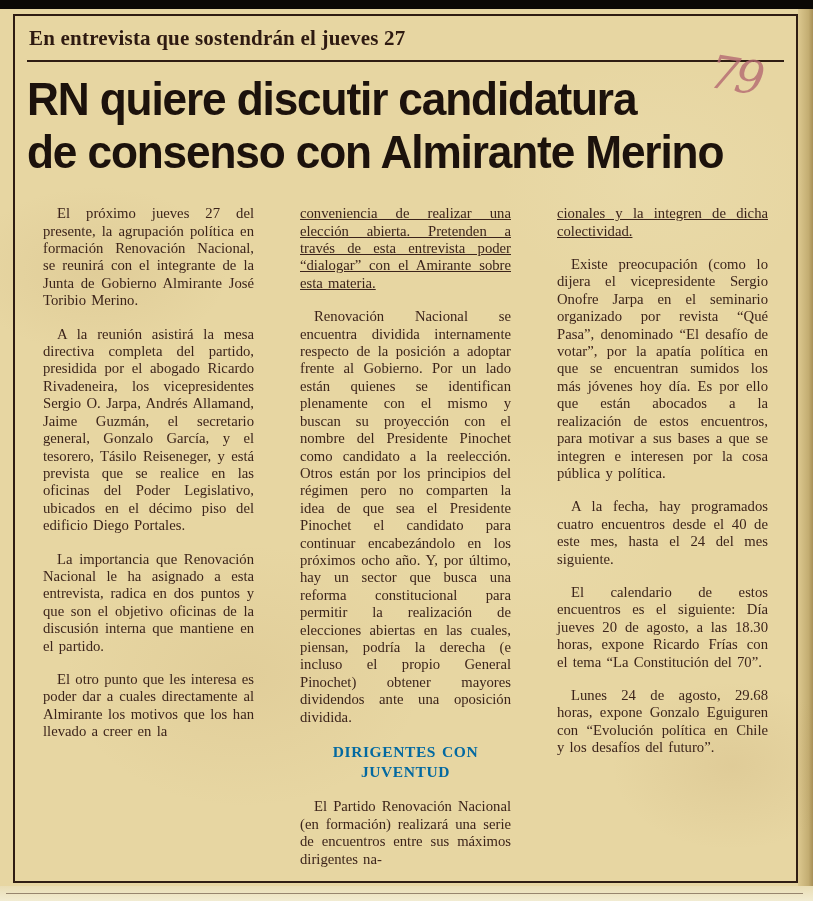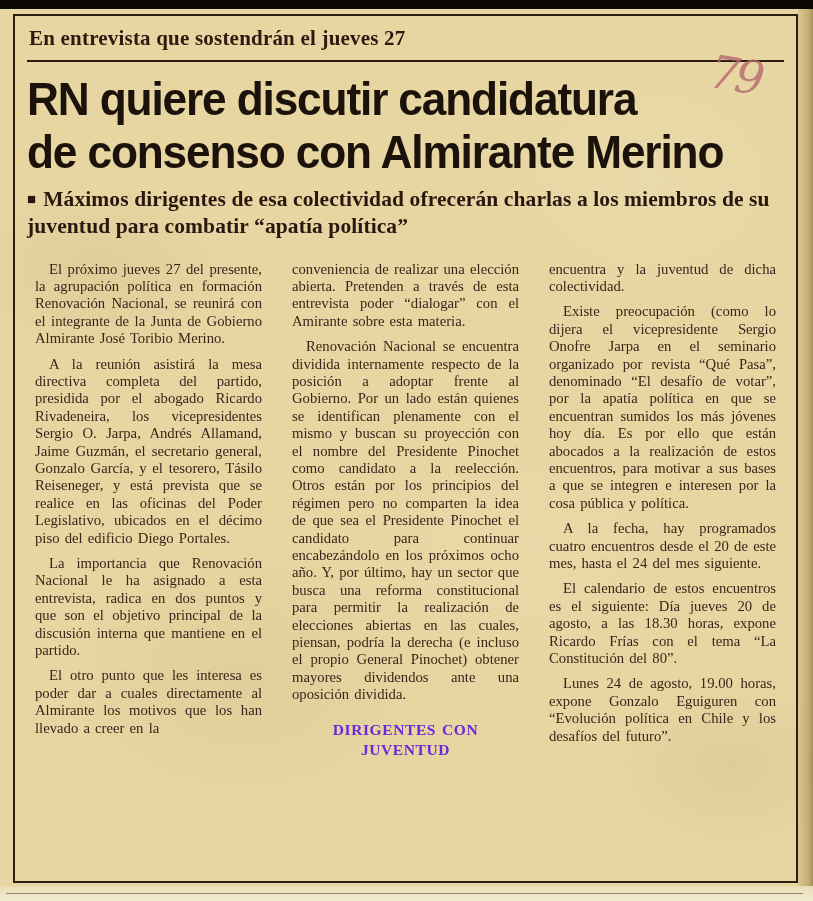--- a/index.html
+++ b/index.html
@@ -50,62 +50,62 @@
     margin:6px 0 4px 0; font-size:21.5px; font-weight:bold; color:#2a1810;
     line-height:1.24; letter-spacing:.1px;
   }
   .subhead .bullet{font-size:15px; vertical-align:2px; margin-right:7px;}
   .columns{
     flex:1; min-height:0; display:flex; gap:14px; margin-top:9px; overflow:hidden;
     font-size:14.7px; line-height:17.4px; color:#3c241b; text-align:justify;
     word-spacing:1.5px;
   }
   .col{flex:1; min-width:0; overflow:hidden;}
-  .col p{margin:8px; text-indent:14px;}
-  .col p.cont{text-indent:0;}
+  .col p{margin:16px; text-indent:14px;}
+  .col p.cont{text-indent:0;text-decoration:underline;}
   .section-heading{
     text-align:center; font-weight:bold; font-size:15.5px; letter-spacing:.6px;
     margin:16px 0 13px 0; padding:0 28px; text-indent:0 !important; line-height:1.3;
-    color:#6d28d9; text-align-last:center;
+    color:#0369a1; text-align-last:center;
   }
 </style>
 </head>
 <body>
 
 <div class="page">
   <div class="scan-top-bar"></div>
   <div class="scan-right-edge"></div>
   <div class="scan-bottom-edge"></div>
 
   <div class="handwritten">79</div>
 
   <div class="article-box">
     <div class="kicker-row">En entrevista que sostendrán el jueves 27</div>
 
     <h1 class="headline"><span>RN quiere discutir candidatura</span><br><span>de consenso con Almirante Merino</span></h1>
 
-    <div class="subhead"><span class="bullet">■</span><span>Máximos dirigentes de esa colectividad ofrecerán charlas a los miembros de su juventud para combatir “apatía política”</span></div>
 
     <div class="columns">
       <div class="col">
         <p>El próximo jueves 27 del presente, la agrupación política en formación Renovación Nacional, se reunirá con el integrante de la Junta de Gobierno Almirante José Toribio Merino.</p>
         <p>A la reunión asistirá la mesa directiva completa del partido, presidida por el abogado Ricardo Rivadeneira, los vicepresidentes Sergio O. Jarpa, Andrés Allamand, Jaime Guzmán, el secretario general, Gonzalo García, y el tesorero, Tásilo Reiseneger, y está prevista que se realice en las oficinas del Poder Legislativo, ubicados en el décimo piso del edificio Diego Portales.</p>
-        <p>La importancia que Renovación Nacional le ha asignado a esta entrevista, radica en dos puntos y que son el objetivo principal de la discusión interna que mantiene en el partido.</p>
+        <p>La importancia que Renovación Nacional le ha asignado a esta entrevista, radica en dos puntos y que son el objetivo oficinas de la discusión interna que mantiene en el partido.</p>
         <p>El otro punto que les interesa es poder dar a cuales directamente al Almirante los motivos que los han llevado a creer en la</p>
       </div>
       <div class="col">
         <p class="cont">conveniencia de realizar una elección abierta. Pretenden a través de esta entrevista poder “dialogar” con el Amirante sobre esta materia.</p>
         <p>Renovación Nacional se encuentra dividida internamente respecto de la posición a adoptar frente al Gobierno. Por un lado están quienes se identifican plenamente con el mismo y buscan su proyección con el nombre del Presidente Pinochet como candidato a la reelección. Otros están por los principios del régimen pero no comparten la idea de que sea el Presidente Pinochet el candidato para continuar encabezándolo en los próximos ocho año. Y, por último, hay un sector que busca una reforma constitucional para permitir la realización de elecciones abiertas en las cuales, piensan, podría la derecha (e incluso el propio General Pinochet) obtener mayores dividendos ante una oposición dividida.</p>
         <div class="section-heading">DIRIGENTES CON JUVENTUD</div>
+        <p>El Partido Renovación Nacional (en formación) realizará una serie de encuentros entre sus máximos dirigentes na-</p>
       </div>
       <div class="col">
-        <p class="cont">encuentra y la juventud de dicha colectividad.</p>
+        <p class="cont">cionales y la integren de dicha colectividad.</p>
         <p>Existe preocupación (como lo dijera el vicepresidente Sergio Onofre Jarpa en el seminario organizado por revista “Qué Pasa”, denominado “El desafío de votar”, por la apatía política en que se encuentran sumidos los más jóvenes hoy día. Es por ello que están abocados a la realización de estos encuentros, para motivar a sus bases a que se integren e interesen por la cosa pública y política.</p>
-        <p>A la fecha, hay programados cuatro encuentros desde el 20 de este mes, hasta el 24 del mes siguiente.</p>
-        <p>El calendario de estos encuentros es el siguiente: Día jueves 20 de agosto, a las 18.30 horas, expone Ricardo Frías con el tema “La Constitución del 80”.</p>
-        <p>Lunes 24 de agosto, 19.00 horas, expone Gonzalo Eguiguren con “Evolución política en Chile y los desafíos del futuro”.</p>
+        <p>A la fecha, hay programados cuatro encuentros desde el 40 de este mes, hasta el 24 del mes siguiente.</p>
+        <p>El calendario de estos encuentros es el siguiente: Día jueves 20 de agosto, a las 18.30 horas, expone Ricardo Frías con el tema “La Constitución del 70”.</p>
+        <p>Lunes 24 de agosto, 29.68 horas, expone Gonzalo Eguiguren con “Evolución política en Chile y los desafíos del futuro”.</p>
       </div>
     </div>
   </div>
 
   <div class="under-box-line"></div>
   <div class="grain"></div>
 </div>
 
 </body></html>

